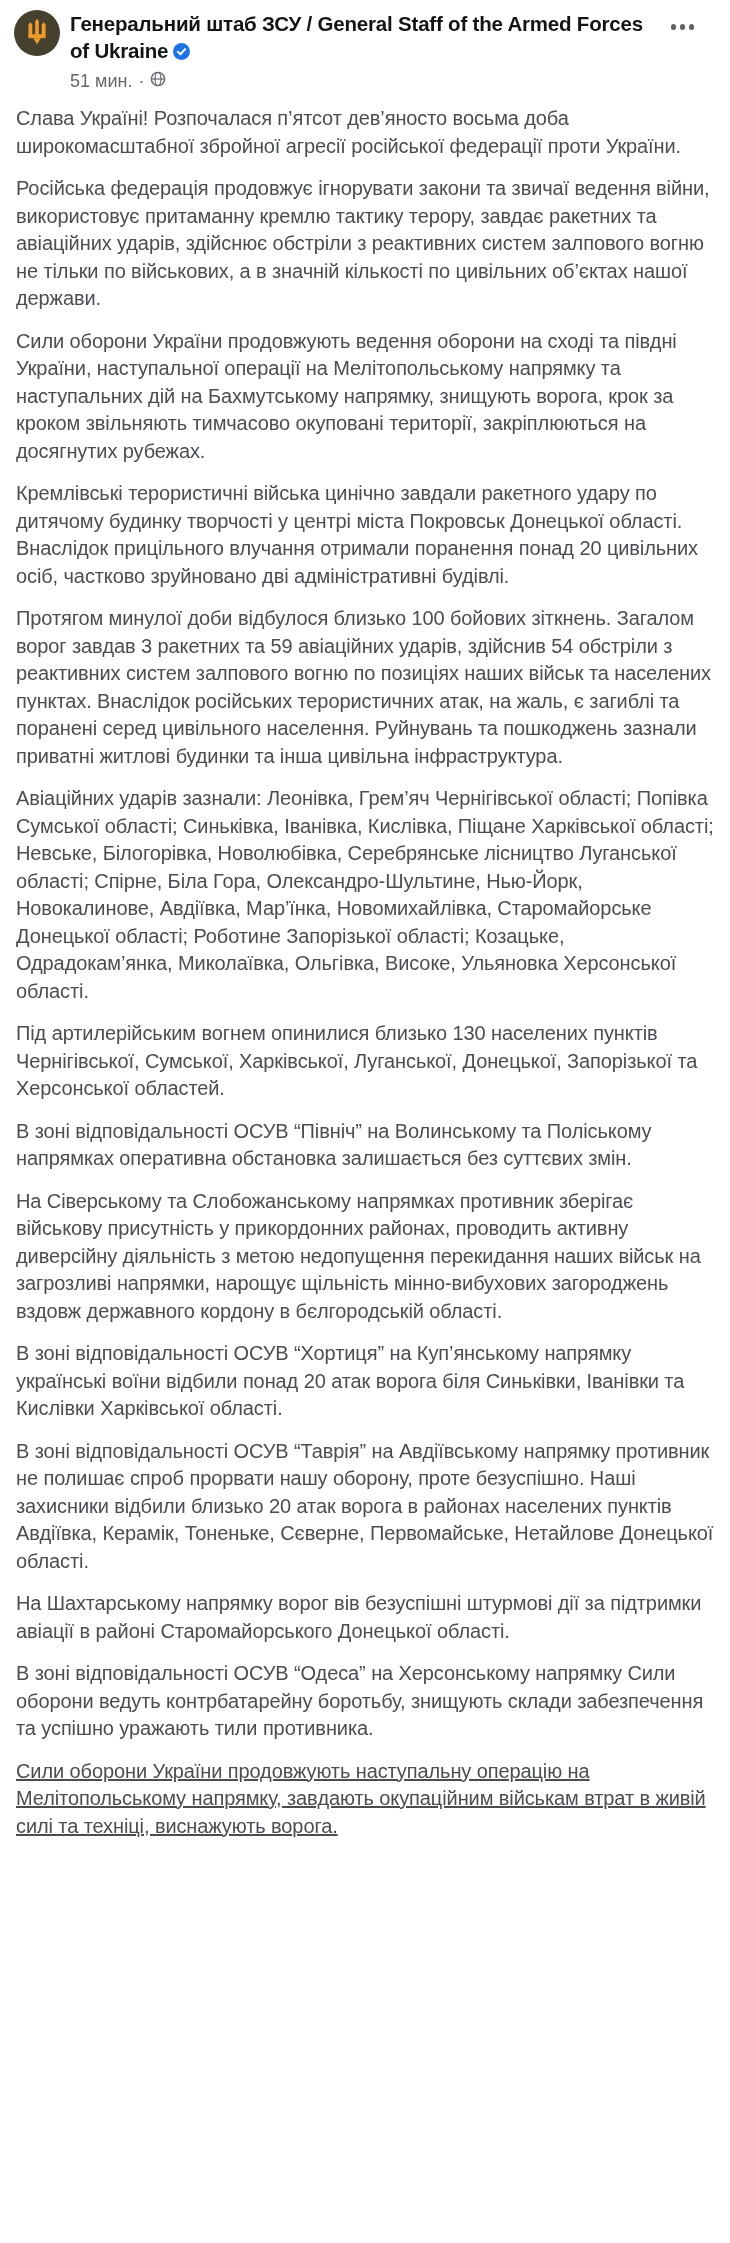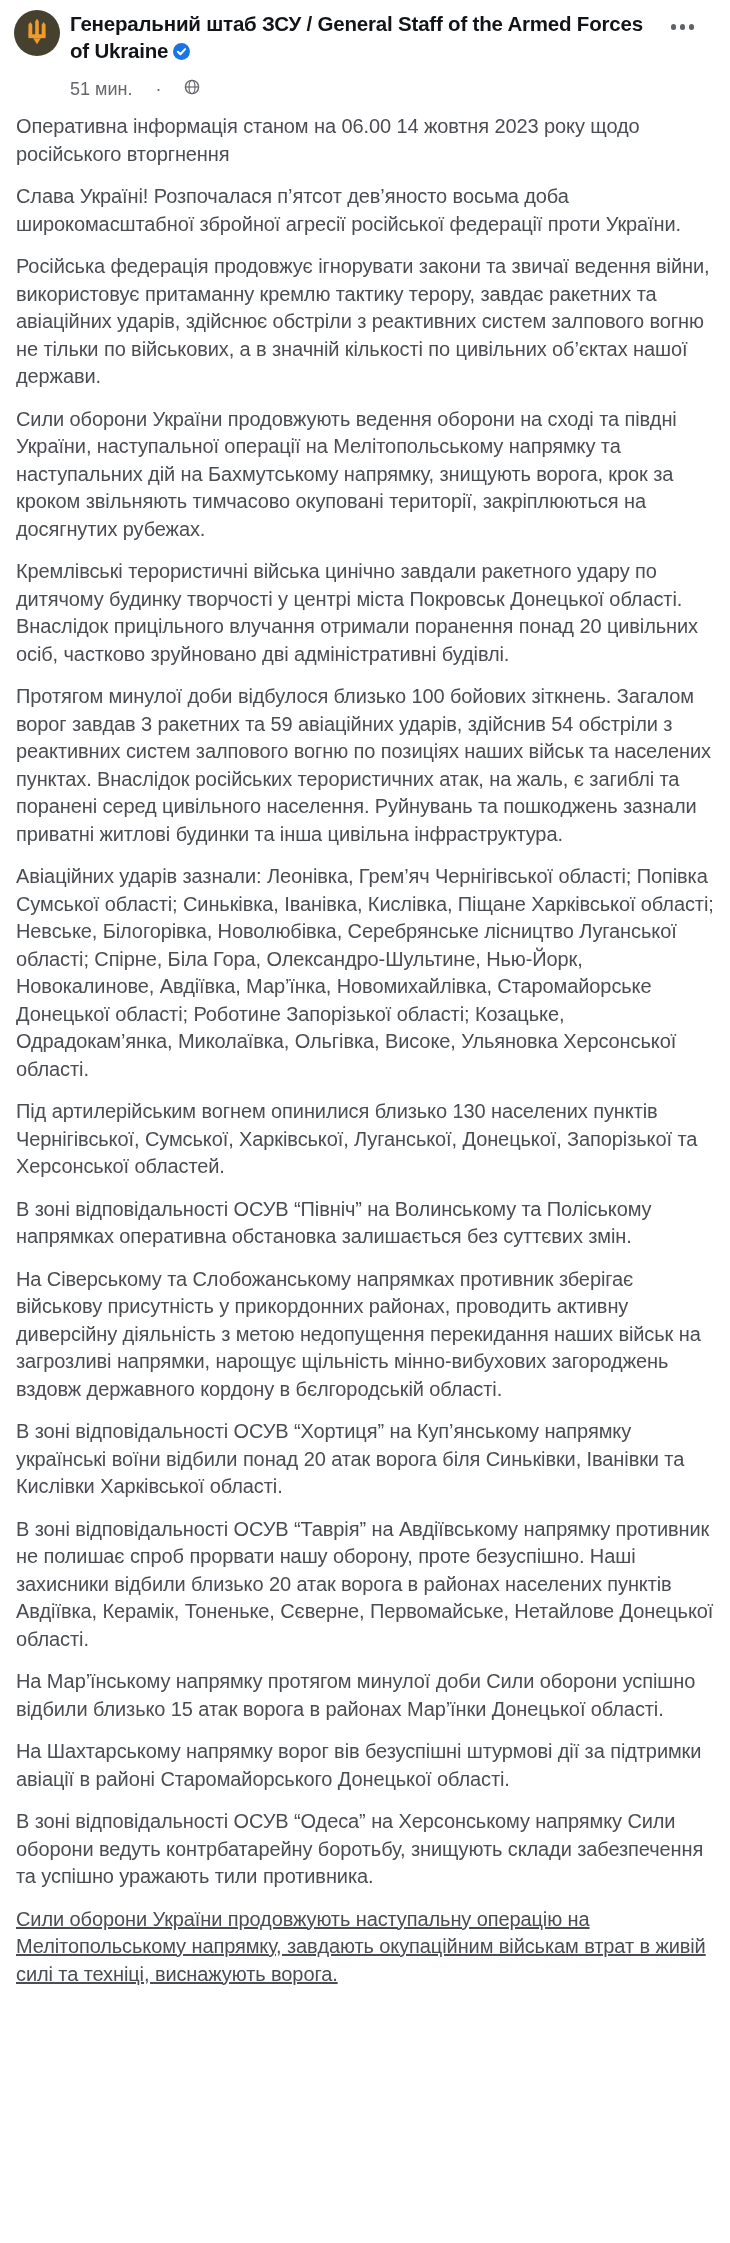--- a/index.html
+++ b/index.html
@@ -50,22 +50,22 @@
   .verified-badge {
     display: inline-block;
     width: 17px;
     height: 17px;
     margin-left: 5px;
     vertical-align: -2px;
   }
   .meta-row {
     display: flex;
     align-items: center;
-    gap: 23px;
-    margin-top: 13px;
+    gap: 6px;
+    margin-top: 5px;
     font-size: 18px;
     color: #65676b;
     line-height: 22px;
   }
   .meta-time { cursor: pointer; }
   .meta-sep { color: #65676b; }
   .globe-icon { display: inline-block; margin-top: 1px; }
   .more-button {
     flex: 0 0 auto;
     display: flex;
@@ -144,32 +144,30 @@
       <span style="display:flex;gap:3.5px;">
         <i></i>
           <i></i>
           <i></i>
       </span>
     </div>
 
   </div>
 
   <div class="post-body">
-    <p>Оперативна інформація станом на 06.00 14 жовтня 2023 року щодо російського вторгнення</p>
     <p>Слава Україні! Розпочалася п’ятсот дев’яносто восьма доба широкомасштабної збройної агресії російської федерації проти України.</p>
     <p>Російська федерація продовжує ігнорувати закони та звичаї ведення війни, використовує притаманну кремлю тактику терору, завдає ракетних та авіаційних ударів, здійснює обстріли з реактивних систем залпового вогню не тільки по військових, а в значній кількості по цивільних  об’єктах нашої держави.</p>
     <p>Сили оборони України продовжують ведення оборони на сході та півдні України, наступальної операції на Мелітопольському напрямку та наступальних дій на Бахмутському напрямку, знищують ворога, крок за кроком звільняють тимчасово окуповані території, закріплюються на досягнутих рубежах.</p>
     <p>Кремлівські терористичні війська цинічно завдали ракетного удару по дитячому будинку творчості у центрі міста Покровськ Донецької області. Внаслідок прицільного влучання отримали поранення понад 20 цивільних осіб, частково зруйновано дві адміністративні будівлі.</p>
     <p>Протягом минулої доби відбулося близько 100 бойових зіткнень. Загалом ворог завдав 3 ракетних та 59 авіаційних ударів, здійснив 54 обстріли з реактивних систем залпового вогню по позиціях наших військ та населених пунктах. Внаслідок російських терористичних атак, на жаль, є загиблі та поранені серед цивільного населення. Руйнувань та пошкоджень зазнали приватні житлові будинки та інша цивільна інфраструктура.</p>
     <p>Авіаційних ударів зазнали: Леонівка, Грем’яч Чернігівської області; Попівка Сумської області; Синьківка, Іванівка, Кислівка, Піщане Харківської області; Невське, Білогорівка, Новолюбівка, Серебрянське лісництво Луганської області; Спірне, Біла Гора, Олександро-Шультине, Нью-Йорк, Новокалинове, Авдіївка, Мар’їнка, Новомихайлівка, Старомайорське Донецької області; Роботине Запорізької області; Козацьке, Одрадокам’янка, Миколаївка, Ольгівка, Високе, Ульяновка Херсонської області.</p>
     <p>Під артилерійським вогнем опинилися близько 130 населених пунктів Чернігівської, Сумської, Харківської, Луганської, Донецької, Запорізької та Херсонської областей.</p>
     <p>В зоні відповідальності ОСУВ “Північ” на Волинському та Поліському напрямках оперативна обстановка залишається без суттєвих змін.</p>
     <p>На Сіверському та Слобожанському напрямках противник зберігає військову присутність у прикордонних районах, проводить активну диверсійну діяльність з метою недопущення перекидання наших військ на загрозливі напрямки, нарощує щільність мінно-вибухових загороджень вздовж державного кордону в бєлгородській області.</p>
     <p>В зоні відповідальності ОСУВ “Хортиця” на Куп’янському напрямку українські воїни відбили понад 20 атак ворога біля Синьківки, Іванівки та Кислівки Харківської області.</p>
     <p>В зоні відповідальності ОСУВ “Таврія” на Авдіївському напрямку  противник не полишає спроб прорвати нашу оборону, проте безуспішно. Наші захисники відбили близько 20 атак ворога в районах населених пунктів Авдіївка, Керамік, Тоненьке, Сєверне, Первомайське, Нетайлове Донецької області.</p>
-    <p>На Мар’їнському напрямку протягом минулої доби Сили оборони успішно відбили близько 15 атак  ворога в районах Мар’їнки Донецької області.</p>
     <p>На Шахтарському напрямку ворог вів безуспішні штурмові дії за підтримки авіації в районі Старомайорського Донецької області.</p>
     <p>В зоні відповідальності ОСУВ “Одеса” на Херсонському напрямку Сили оборони ведуть контрбатарейну боротьбу, знищують склади забезпечення та успішно уражають тили противника.</p>
     <p>Сили оборони України продовжують наступальну операцію на Мелітопольському напрямку, завдають окупаційним військам втрат в живій силі та техніці, виснажують ворога.</p>
 
   </div>
 
 </div>
 
 </body></html>

